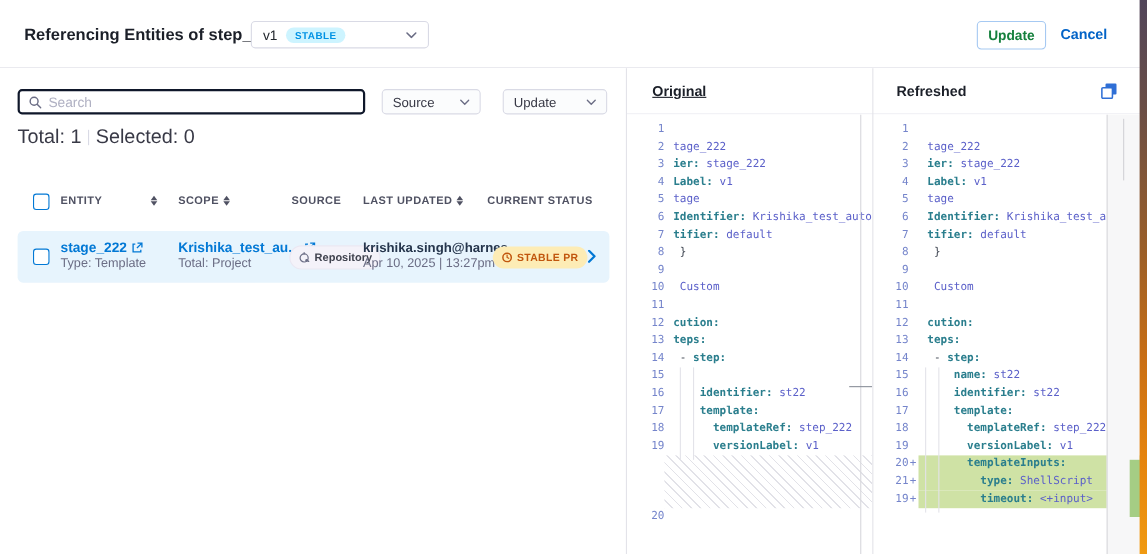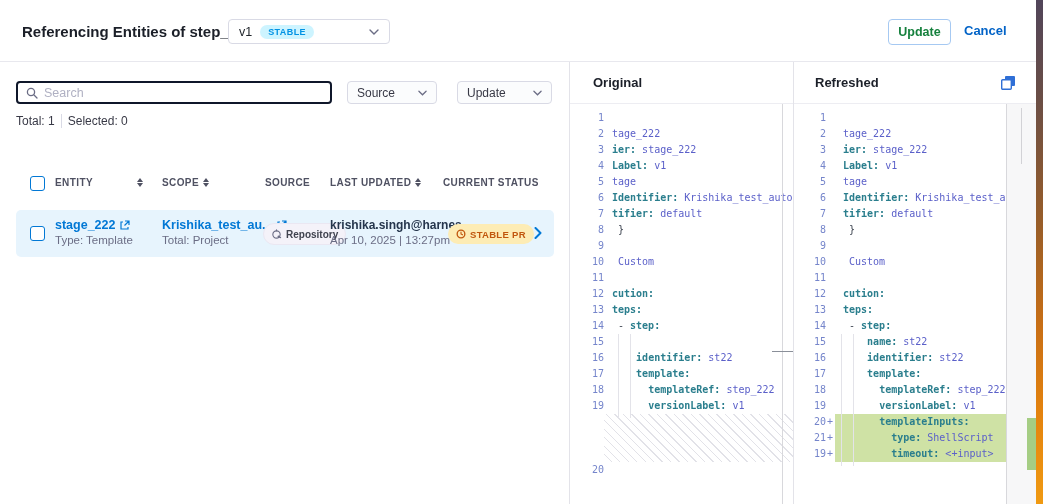--- a/index.html
+++ b/index.html
@@ -19,21 +19,21 @@
   
   .left-panel { position:absolute; left:0; top:62px; width:570px; height:442px; background:#fff; border-right:1px solid #e3e3e9; }
   .search-box { position:absolute; left:16px; top:19px; width:316px; height:23px; border:2px solid #0f172a; border-radius:4px; display:flex; align-items:center; padding:0 8px; gap:6px; background:#fff; }
   .search-box input { border:none; outline:none; flex:1; font-size:12.5px; color:#22272d; font-family:inherit; background:transparent; }
   .search-box input::placeholder { color:#b0b1c3; }
   .dd { position:absolute; top:19px; height:23px; border:1px solid #d9dae5; border-radius:4px; background:#fbfcfd; display:flex; align-items:center; padding:0 9px; gap:8px; cursor:pointer; }
   .dd-source { left:347px; width:90px; }
   .dd-status { left:457px; width:95px; }
   .dd span.lbl { font-size:12px; color:#383946; }
   .dd .chev { margin-left:auto; }
-  .totals { position:absolute; left:16px; top:52px; display:flex; align-items:center; gap:6px; font-size:12px; color:#383946; }
+  .totals { position:absolute; left:16px; top:52px; display:flex; align-items:center; gap:6px; font-size:18px; color:#383946; }
   .totals .vsep { width:1px; height:14px; background:#d9dae5; }
 
   .thead { position:absolute; left:0; top:113px; width:570px; height:18px; }
   .th { position:absolute; font-size:10px; font-weight:bold; color:#4f5162; letter-spacing:.4px; display:flex; align-items:center; gap:4px; cursor:pointer; }
   .sort { display:inline-flex; flex-direction:column; gap:1px; }
   .sort i { display:block; width:0; height:0; border-left:3.5px solid transparent; border-right:3.5px solid transparent; }
   .sort .up { border-bottom:4px solid #4f5162; }
   .sort .dn { border-top:4px solid #4f5162; }
   .checkbox { width:15px; height:15px; border:1.5px solid #0278d5; border-radius:3px; background:#fff; cursor:pointer; }
 
@@ -49,21 +49,21 @@
   .updated-cell { left:314px; }
   .updated-by { font-size:12px; font-weight:bold; color:#25354c; }
   .status-badge { position:absolute; left:432px; top:14px; height:20px; background:#fdecb5; border-radius:10px; display:flex; align-items:center; gap:4px; padding:0 8px; }
   .status-badge .txt { font-size:9.5px; font-weight:bold; color:#c1560e; letter-spacing:.3px; }
   .row-chevron { position:absolute; left:512px; top:13px; width:20px; height:20px; display:flex; align-items:center; justify-content:center; cursor:pointer; }
 
   
   .diff-panel { position:absolute; left:570px; top:62px; width:473px; height:442px; background:#fff; }
   .diff-headers { position:absolute; left:0; top:0; width:473px; height:42px; border-bottom:1px solid #ededf2; }
   .diff-h-title { position:absolute; top:13px; font-size:13px; font-weight:bold; color:#1b1f28; }
-  .h-orig { left:23px; }
+  .h-orig { left:23px;text-decoration:underline; }
   .h-refr { left:245px; }
   .copy-btn { position:absolute; left:430px; top:12px; width:18px; height:18px; background:none; border:none; cursor:pointer; padding:0; }
   .pane-divider { position:absolute; left:223px; top:0; width:1px; height:442px; background:#e3e3e9; }
 
   .diff-body { position:absolute; left:0; top:42px; width:473px; height:400px; }
   .pane { position:absolute; top:0; height:400px; overflow:hidden; background:#fff; }
   .pane-orig { left:0; width:223px; }
   .pane-refr { left:223px; width:250px; }
   .code { position:absolute; left:0; top:6px; width:100%; }
   .cline { display:flex; height:16px; line-height:16px; font-family:"DejaVu Sans Mono", monospace; font-size:10px; }

